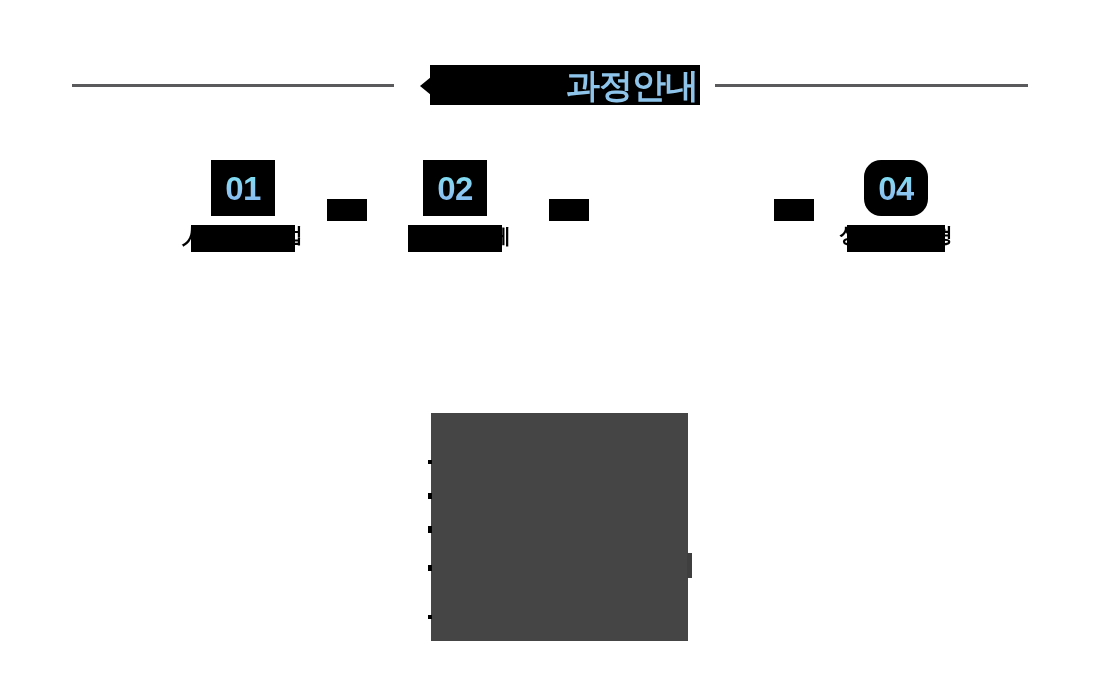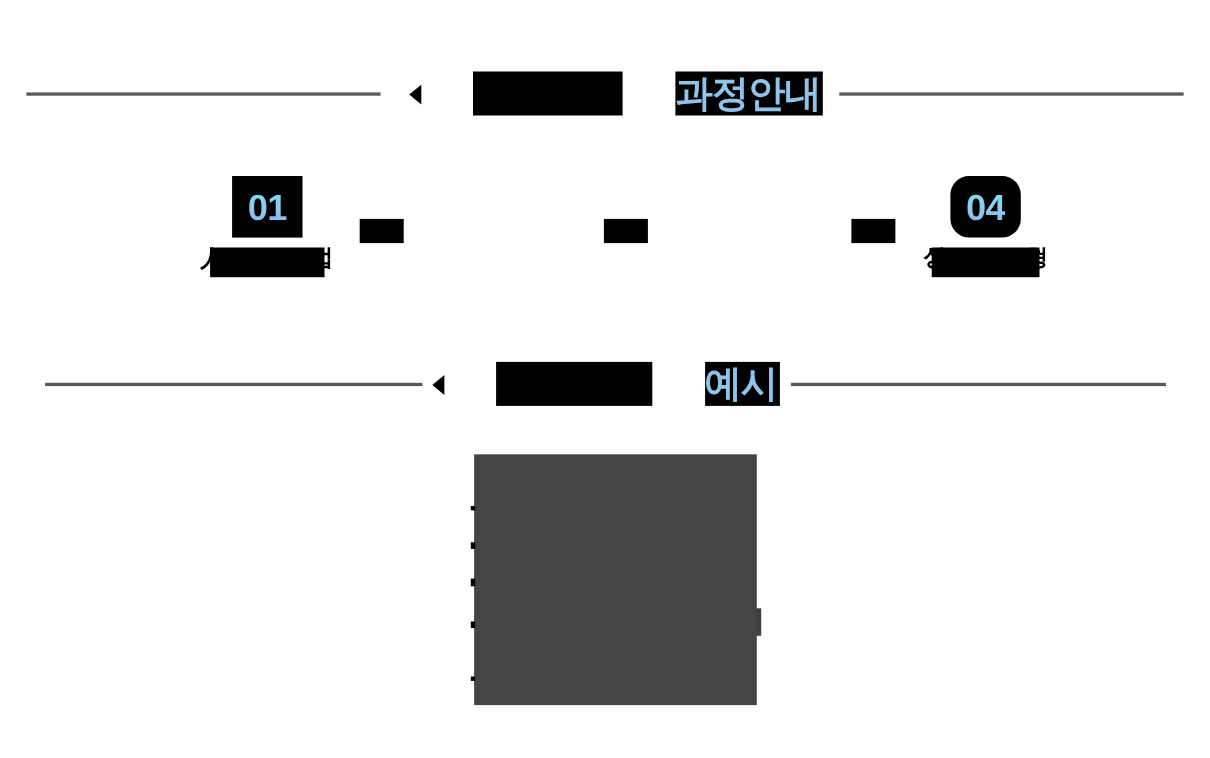--- a/index.html
+++ b/index.html
@@ -35,21 +35,20 @@
     height: 3px;
     background: #5a5a5c;
     flex: 0 0 auto;
   }
   .heading-center {
     position: relative;
     display: flex;
     align-items: center;
     height: 100%;
     flex: 0 0 auto;
-    gap: 48px;
   }
   
   .arrow-notch {
     width: 0;
     height: 0;
     border-top: 9px solid transparent;
     border-bottom: 9px solid transparent;
     border-right: 11px solid #000000;
     margin-right: -1px;
     position: relative;
@@ -180,20 +179,30 @@
         <span class="glyph-peek" style="left:-9px;top:-3px;">人</span>
         <span class="glyph-peek" style="right:-8px;top:-4px;">법</span>
         <span></span>
       </div>
     </div>
 
     <div class="connector" style="left:303px;">
       <span></span>
     </div>
 
+    <div class="step" style="left:368px;width:126px;">
+      <div class="badge" style="width:64px;">
+        <span class="badge-num">02</span>
+      </div>
+      <div class="step-label" style="width:94px;">
+        <span class="glyph-peek" style="left:-7px;top:-3px;"></span>
+        <span class="glyph-peek" style="right:-9px;top:-3px;">체</span>
+        <span></span>
+      </div>
+    </div>
 
     <div class="connector" style="left:525px;">
       <span></span>
     </div>
 
 
     <div class="connector" style="left:750px;">
       <span></span>
     </div>
 
@@ -203,29 +212,20 @@
       </div>
       <div class="step-label" style="width:98px;">
         <span class="glyph-peek" style="left:-8px;top:-4px;">싱</span>
         <span class="glyph-peek" style="right:-8px;top:-4px;">형</span>
         <span></span>
       </div>
     </div>
 
   </div>
 
-  <div class="section-heading" style="top:321px;">
-    <div class="rule" style="width:343px;margin-right:9px;"></div>
-    <div class="heading-center">
-      <span class="arrow-notch"></span>
-      <span class="redact-bar" style="width:142px;"></span>
-      <span class="heading-text">예시</span>
-    </div>
-    <div class="rule" style="width:341px;margin-left:10px;"></div>
-  </div>
 
   <div class="example-box">
     <span class="tick" style="top:47px;"></span>
     <span class="tick" style="top:80px;height:6px;"></span>
     <span class="tick" style="top:113px;height:7px;"></span>
     <span class="tick" style="top:152px;height:6px;"></span>
     <span class="tick" style="top:202px;"></span>
     <span class="tick right" style="top:140px;"></span>
     <span></span>
   </div>

